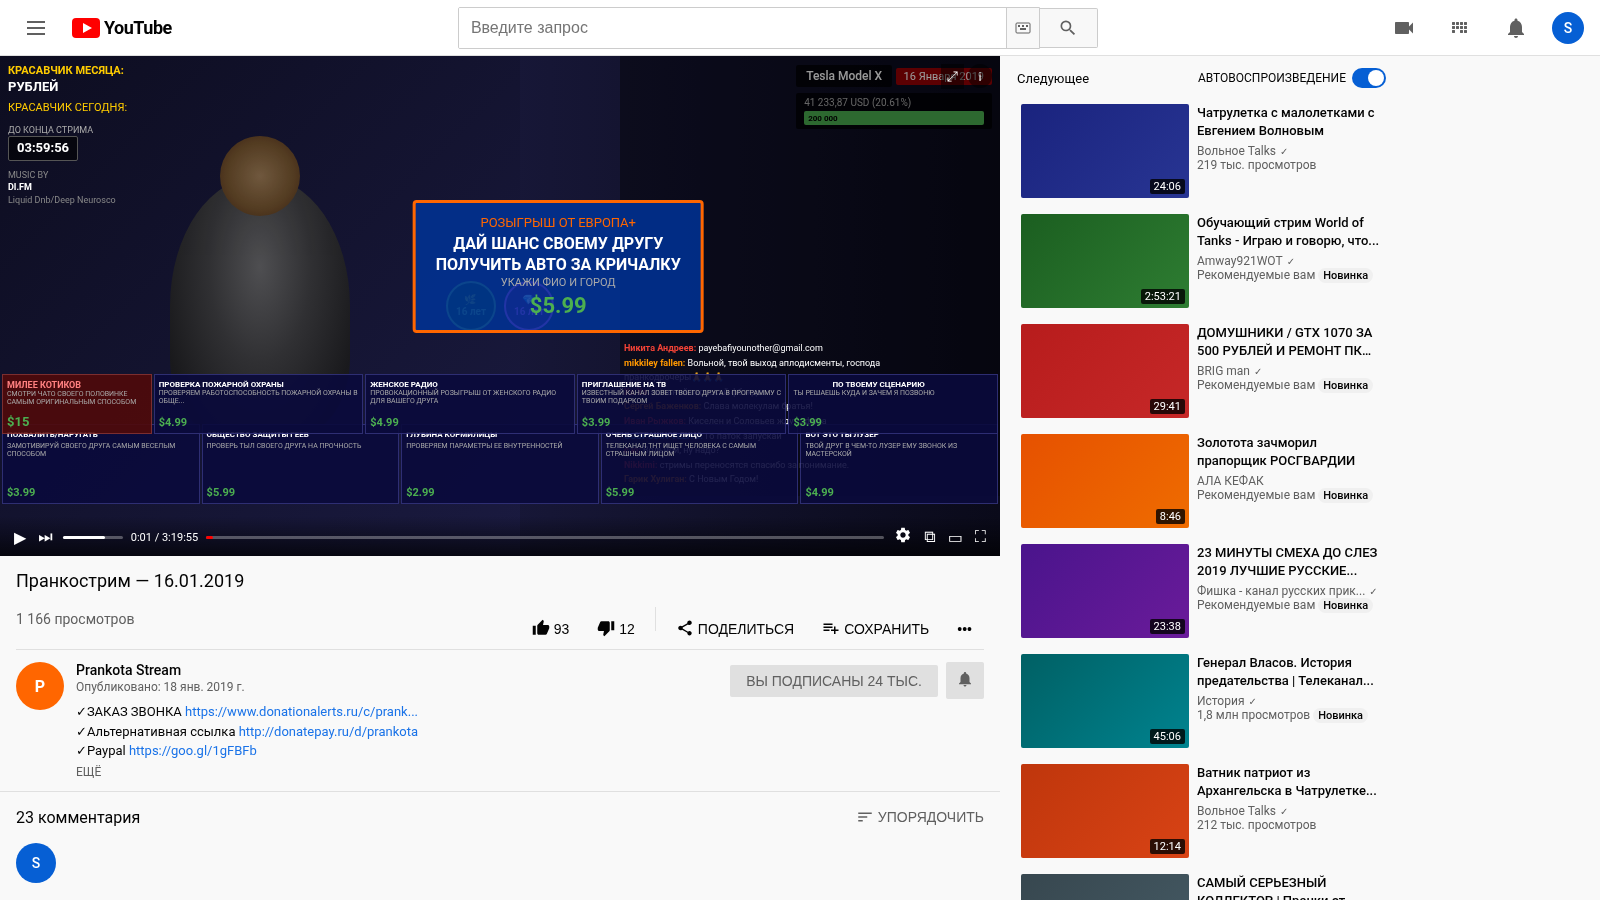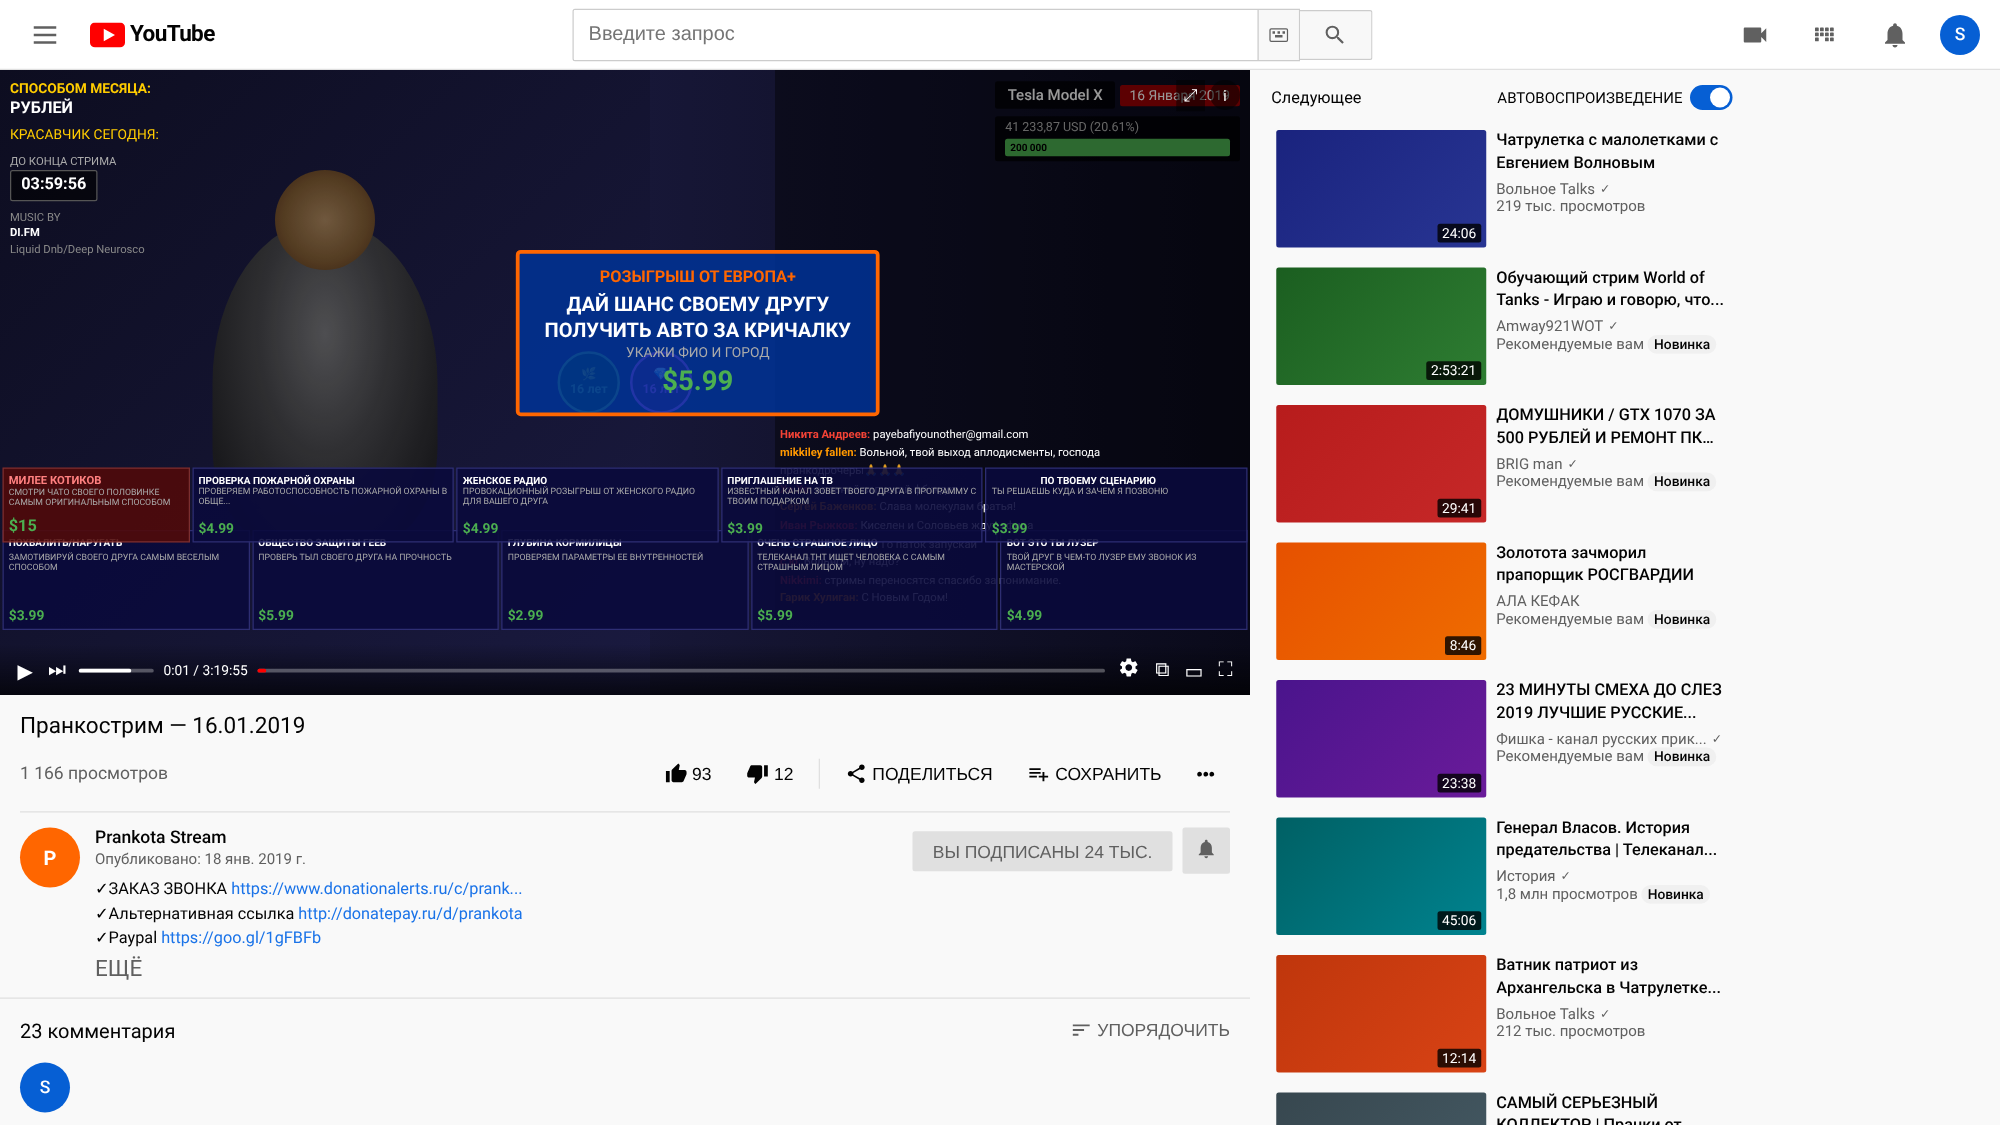--- a/index.html
+++ b/index.html
@@ -63,32 +63,32 @@
     
     .expand-btn { position: absolute; top: 8px; right: 36px; background: rgba(0,0,0,0.5); border: none; color: #fff; cursor: pointer; padding: 4px 6px; font-size: 14px; }
     .info-btn { position: absolute; top: 8px; right: 8px; background: rgba(0,0,0,0.5); border: none; color: #fff; cursor: pointer; padding: 4px 6px; font-size: 12px; border-radius: 50%; width: 24px; height: 24px; display: flex; align-items: center; justify-content: center; }
 
     
     .video-info { padding: 12px 16px 0; }
     .video-title { font-size: 18px; font-weight: 400; line-height: 1.4; margin-bottom: 8px; }
     .video-meta { display: flex; align-items: center; justify-content: space-between; padding-bottom: 12px; border-bottom: 1px solid #e0e0e0; }
     .view-count { color: #606060; font-size: 14px; }
     .video-actions { display: flex; align-items: center; gap: 4px; }
-    .action-btn { display: flex; align-items: center; gap: 4px; padding: 0 12px; height: 36px; border: none; background: transparent; cursor: pointer; font-size: 14px; color: #030303; border-radius: 2px; }
+    .action-btn { display: flex; align-items: flex-end; gap: 4px; padding: 0 12px; height: 36px; border: none; background: transparent; cursor: pointer; font-size: 14px; color: #030303; border-radius: 2px; }
     .action-sep { width: 1px; height: 24px; background: #e0e0e0; margin: 0 4px; }
 
     
     .channel-section { padding: 12px 16px; display: flex; align-items: flex-start; gap: 12px; border-bottom: 1px solid #e0e0e0; }
     .channel-avatar { width: 48px; height: 48px; border-radius: 50%; background: #ff6600; display: flex; align-items: center; justify-content: center; color: white; font-weight: 700; font-size: 16px; flex-shrink: 0; }
     .channel-details { flex: 1; }
     .channel-name { font-weight: 500; font-size: 14px; }
     .publish-date { color: #606060; font-size: 12px; margin-top: 2px; }
     .channel-desc { font-size: 13px; margin-top: 8px; line-height: 1.5; }
     .channel-link { color: #1a73e8; text-decoration: none; }
-    .show-more { color: #606060; cursor: pointer; font-size: 18px; margin-top: 4px; }
+    .show-more { color: #606060; cursor: pointer; font-size: 12px; margin-top: 4px; }
     .subscribed-area { display: flex; align-items: center; gap: 8px; }
     .subscribed-btn { background: #e0e0e0; color: #606060; border: none; padding: 8px 16px; border-radius: 2px; cursor: pointer; font-size: 14px; font-weight: 500; white-space: nowrap; }
     .bell-btn { background: #e0e0e0; border: none; padding: 8px 10px; border-radius: 2px; cursor: pointer; }
 
     
     .comments-section { padding: 16px; }
     .comments-header { display: flex; align-items: center; justify-content: space-between; margin-bottom: 16px; }
     .comments-count { font-size: 16px; font-weight: 400; }
     .sort-btn { display: flex; align-items: center; gap: 4px; background: none; border: none; cursor: pointer; font-size: 14px; color: #606060; }
     .comment-input-area { display: flex; align-items: flex-start; gap: 12px; margin-bottom: 24px; }
@@ -203,21 +203,21 @@
 
         <div style="position:absolute;left:0;top:0;width:52%;height:100%;background:linear-gradient(135deg,#0d0d20,#1a1a40);display:flex;align-items:center;justify-content:center;">
           <div style="width:180px;height:260px;background:radial-gradient(ellipse at 50% 35%,#555 0%,#333 40%,#1a1a1a 80%);border-radius:50% 50% 30% 30%;opacity:0.9;position:relative;">
 
             <div style="position:absolute;top:-40px;left:50%;transform:translateX(-50%);width:80px;height:80px;background:radial-gradient(circle,#7a6040 0%,#5a4020 60%,#3a2010 100%);border-radius:50%;"></div>
 
           </div>
         </div>
 
         <div class="stream-top-left">
-          <div style="color:#ffcc00;font-size:11px;font-weight:700;line-height:1.3;">СПОСОБОМ МЕСЯЦА:</div>
+          <div style="color:#ffcc00;font-size:11px;font-weight:700;line-height:1.3;">КРАСАВЧИК МЕСЯЦА:</div>
           <div style="color:#fff;font-size:13px;font-weight:700;">РУБЛЕЙ</div>
           <div style="color:#ffcc00;font-size:11px;margin-top:4px;">КРАСАВЧИК СЕГОДНЯ:</div>
           <div style="margin-top:8px;">
             <div style="color:#aaa;font-size:9px;">ДО КОНЦА СТРИМА</div>
             <div style="background:rgba(0,0,0,0.6);border:1px solid #555;padding:2px 8px;border-radius:2px;color:#fff;font-size:13px;font-weight:700;display:inline-block;">03:59:56</div>
           </div>
           <div style="margin-top:8px;color:#888;font-size:9px;">
             <div>MUSIC BY</div>
             <div style="color:#fff;font-weight:700;">DI.FM</div>
             <div>Liquid Dnb/Deep Neurosco</div>
@@ -303,21 +303,21 @@
             <div style="position:absolute;bottom:4px;left:4px;color:#4CAF50;font-size:11px;font-weight:700;">$3.99</div>
           </div>
           <div style="flex:1;background:rgba(10,10,60,0.9);border:1px solid rgba(100,100,200,0.4);padding:5px 4px;position:relative;min-height:60px;">
             <div style="color:#fff;font-weight:700;font-size:8px;text-transform:uppercase;margin-left:39px;">ПО ТВОЕМУ СЦЕНАРИЮ</div>
             <div style="color:#aaa;font-size:7px;">ТЫ РЕШАЕШЬ КУДА И ЗАЧЕМ Я ПОЗВОНЮ</div>
             <div style="position:absolute;bottom:4px;left:4px;color:#4CAF50;font-size:11px;font-weight:700;">$3.99</div>
           </div>
         </div>
 
         <div style="position:absolute;top:50%;left:50%;transform:translate(-30%,-80%);background:rgba(0,50,150,0.85);border:3px solid #ff6600;padding:12px 20px;border-radius:4px;text-align:center;color:#fff;">
-          <div style="color:#ff6600;font-size:13px;font-weight:700;margin-bottom:4px;">РОЗЫГРЫШ ОТ ЕВРОПА+</div>
+          <div style="color:#ff6600;font-size:13px;font-weight:400;margin-bottom:4px;">РОЗЫГРЫШ ОТ ЕВРОПА+</div>
           <div style="font-size:16px;font-weight:700;line-height:1.3;">ДАЙ ШАНС СВОЕМУ ДРУГУ<br>ПОЛУЧИТЬ АВТО ЗА КРИЧАЛКУ</div>
           <div style="margin-top:0;color:#aaa;font-size:11px;">УКАЖИ ФИО И ГОРОД</div>
           <div style="color:#4CAF50;font-size:22px;font-weight:700;margin-top:4px;">$5.99</div>
         </div>
 
         <button class="expand-btn">⤢</button>
         <button class="info-btn">ℹ</button>
       </div>
 
       <div class="video-controls">

